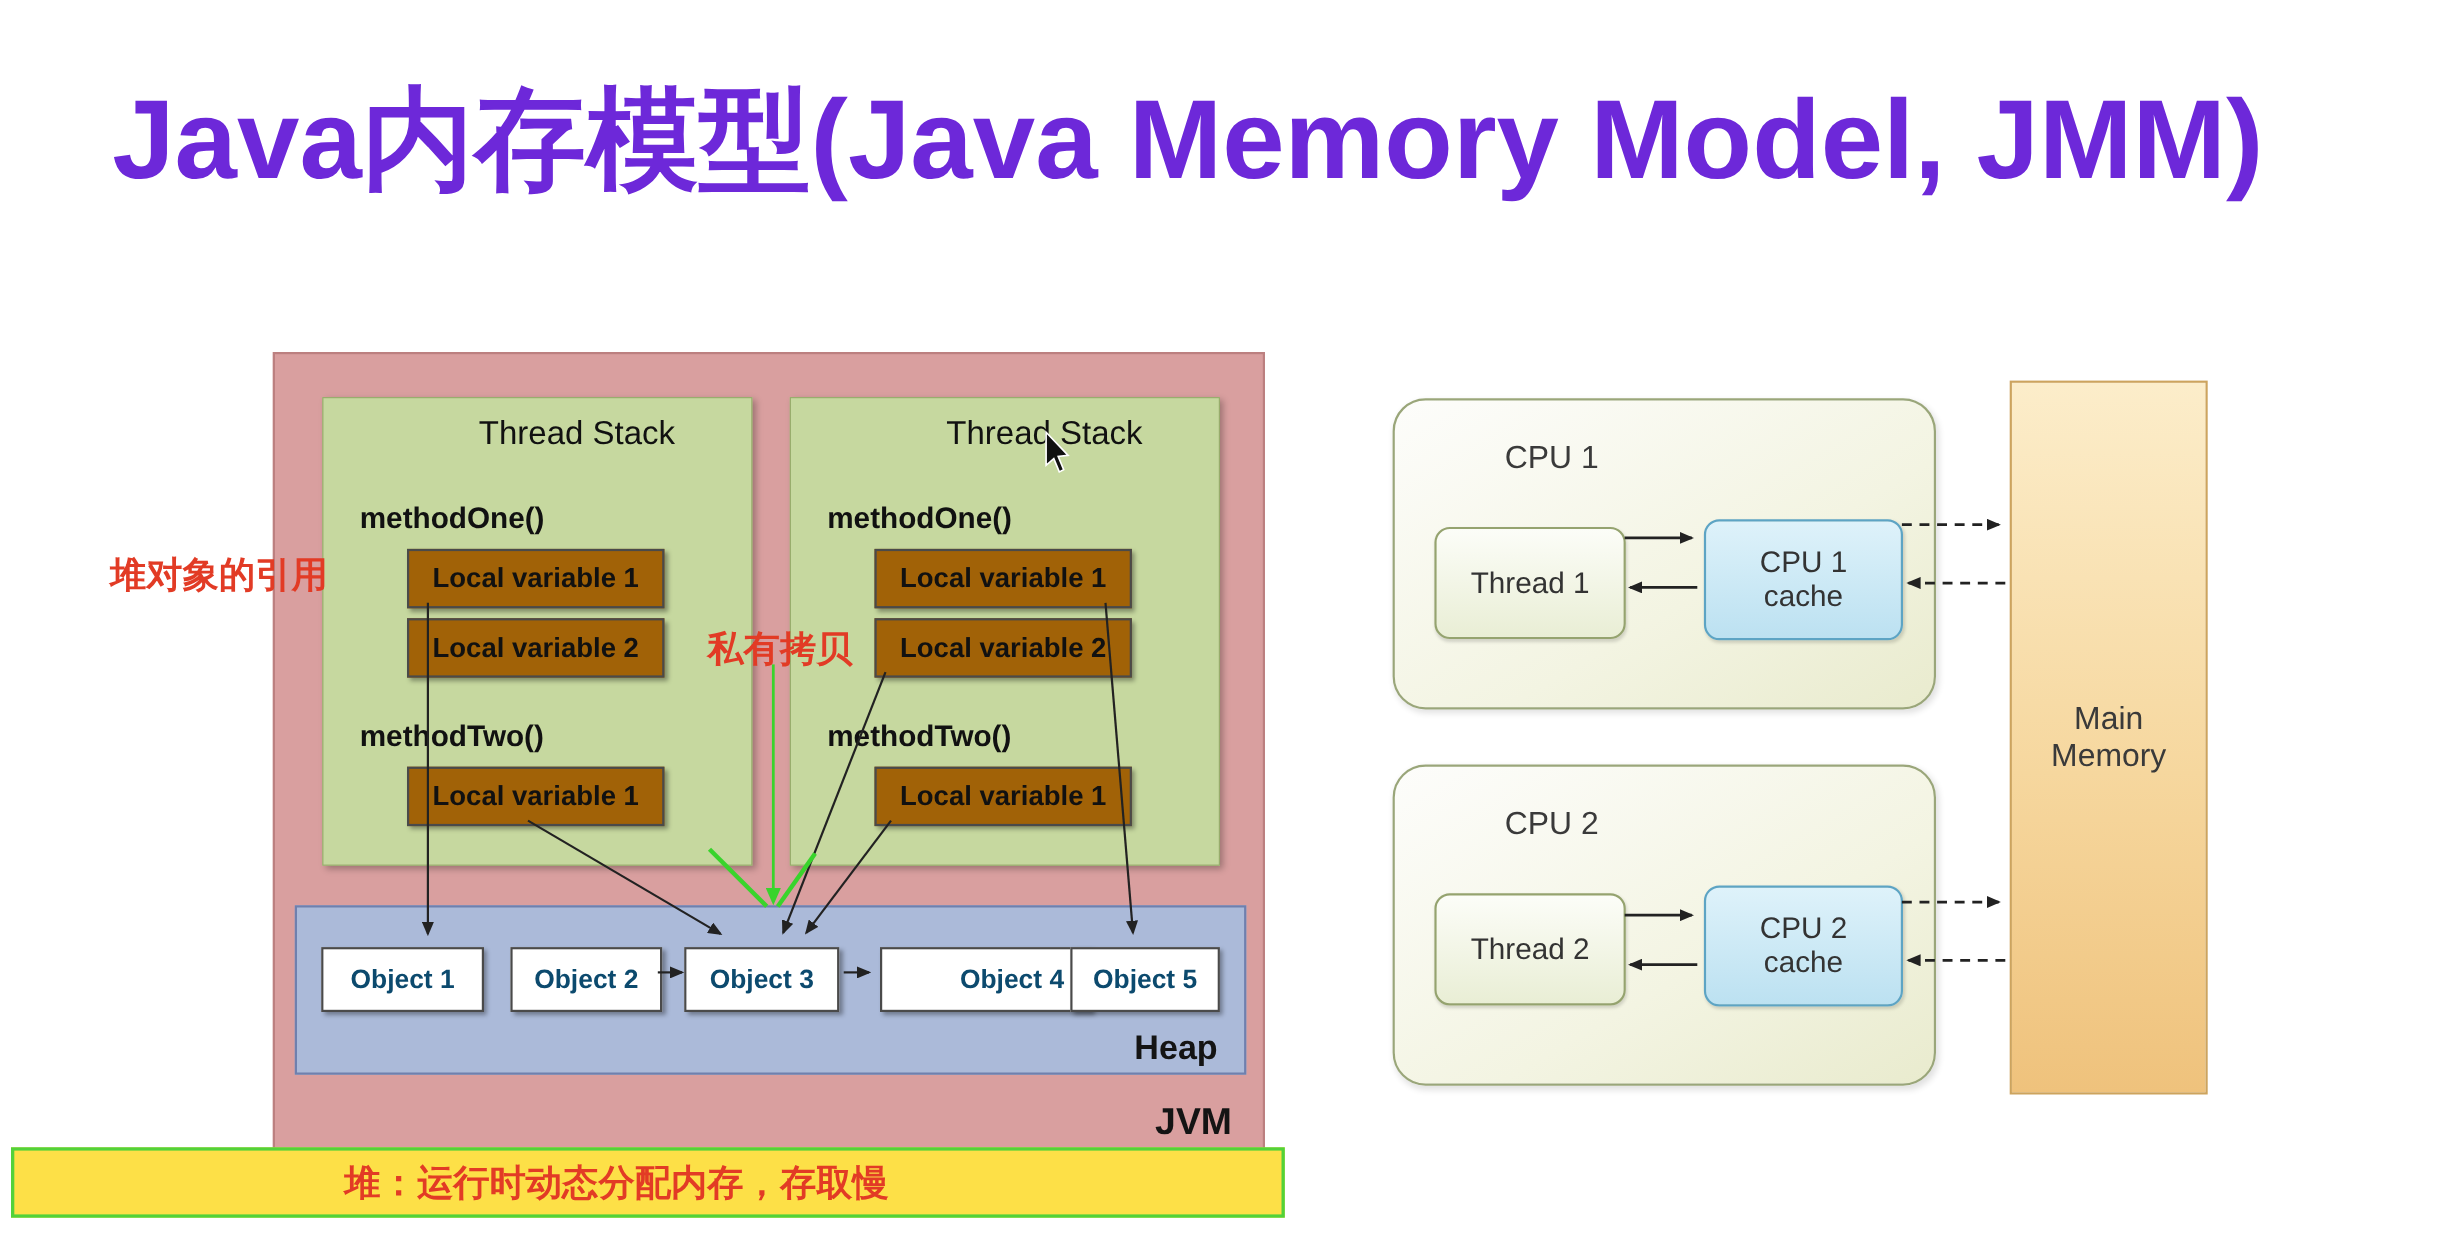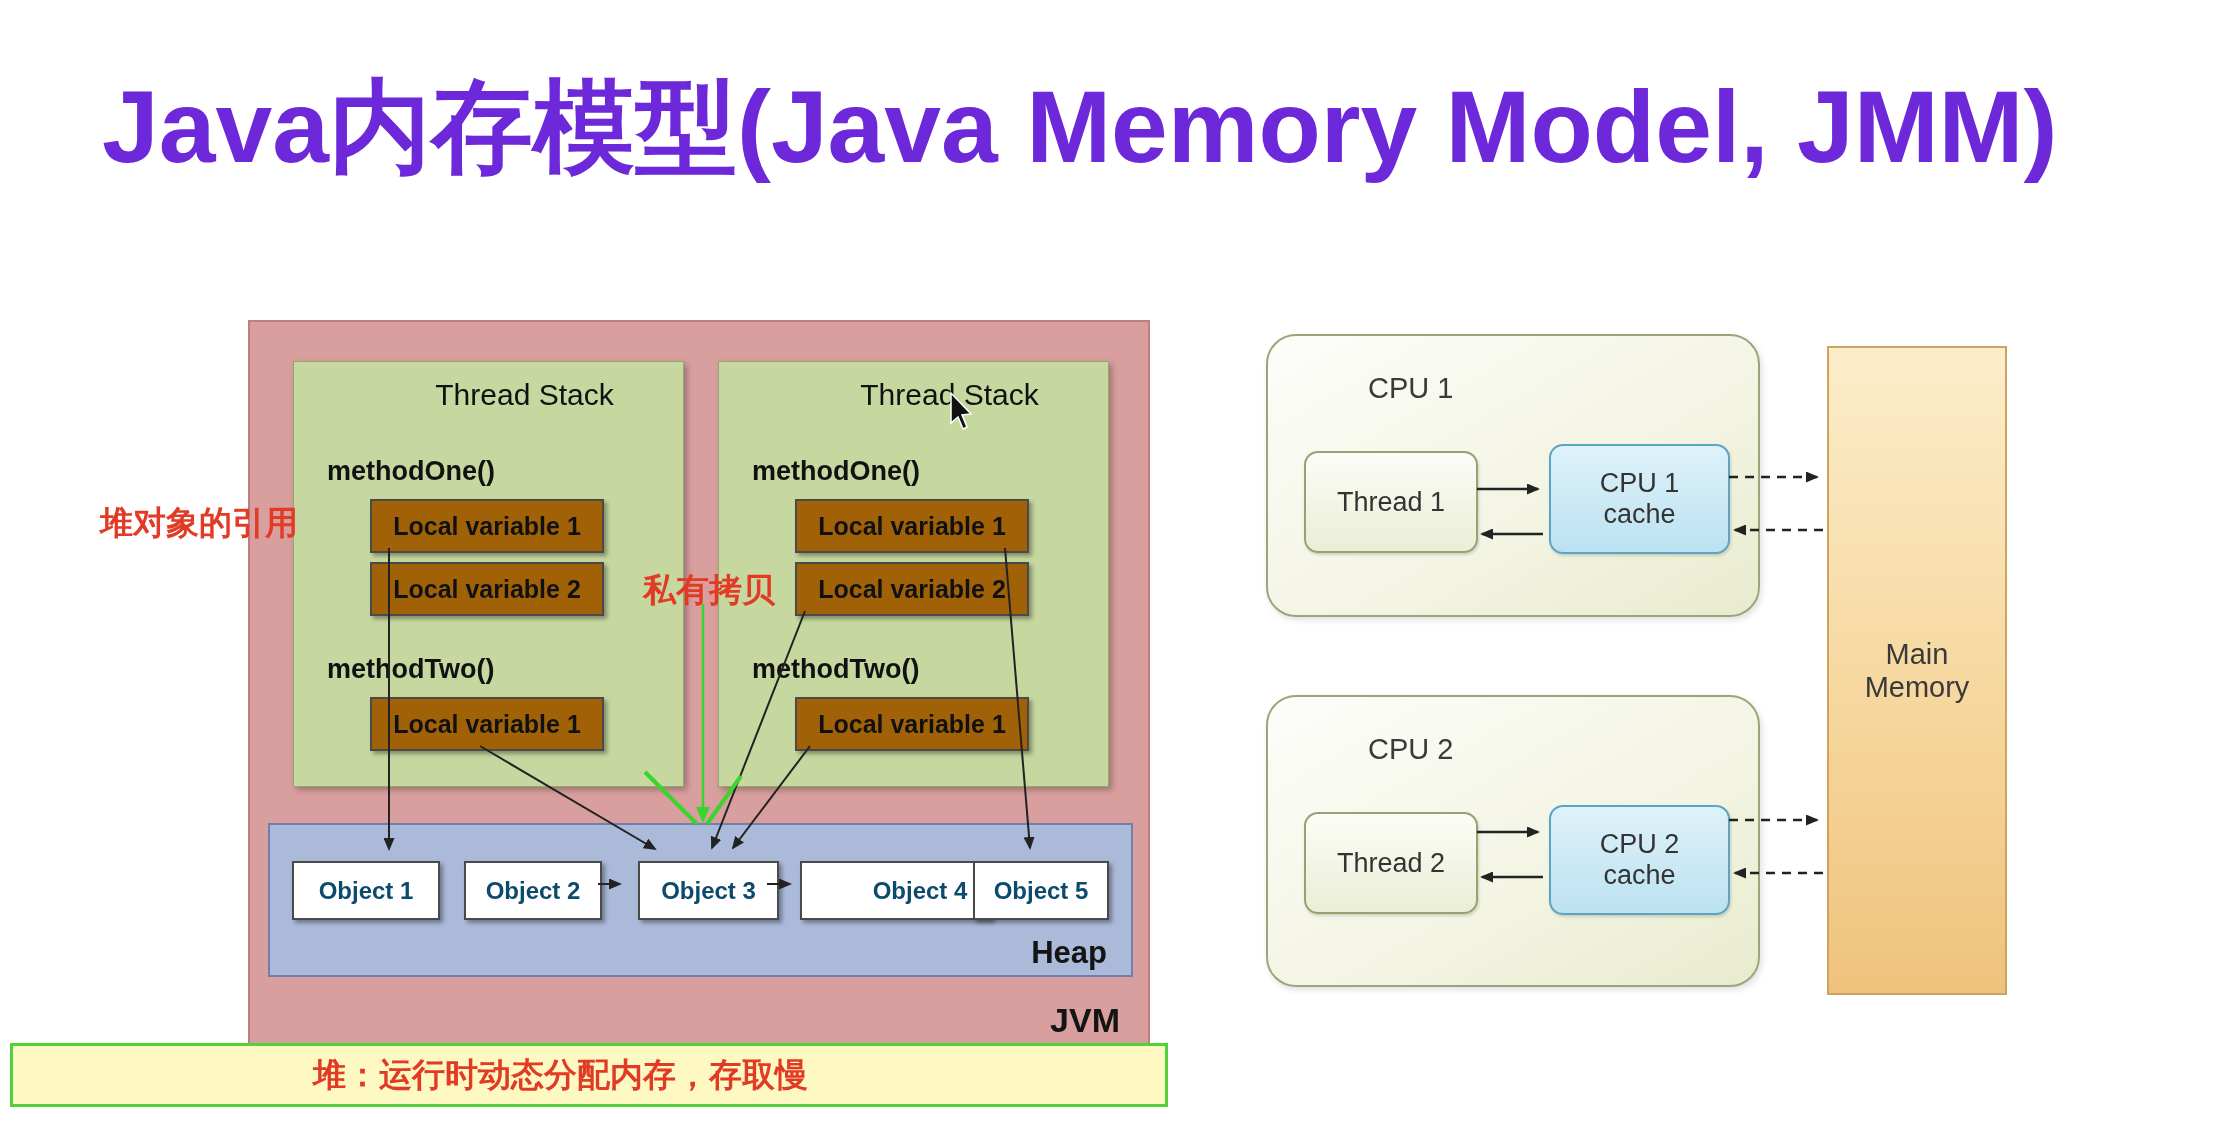--- a/index.html
+++ b/index.html
@@ -58,46 +58,46 @@
   }
   .obj {
     position:absolute; top:36px; height:55px;
     background:#ffffff; border:2px solid #4a4a4a;
     box-shadow:3px 3px 4px rgba(0,0,0,0.35);
     font-size:24px; font-weight:bold; color:#0c4a6e;
     display:flex; align-items:center; justify-content:center; white-space:nowrap;
   }
   .obj1 { left:22px;  width:144px; }
   .obj2 { left:194px; width:134px; }
-  .obj3 { left:368px; width:137px; }
+  .obj3 { left:352px; width:137px; }
   .obj4 { left:530px; width:140px;padding-left:48px; }
   .obj5 { left:703px; width:132px; }
 
   .annotation {
     position:absolute; color:#e23b25; font-size:33px; font-weight:bold; white-space:nowrap; z-index:5;
   }
   .heap-ref     { left:100px; top:501px; }
   .private-copy { left:643px; top:568px; }
 
   .bottom-note {
     position:absolute; left:10px; top:1043px; width:1152px; height:58px;
-    background:#fef9c3; border:3px solid #52d23a;
+    background:#fde047; border:3px solid #52d23a;
     display:flex; align-items:center; z-index:6;
   }
   .bottom-note span {
     margin-left:300px; color:#e23b25; font-size:33px; font-weight:bold; white-space:nowrap;
   }
 
   
   .cpu-box {
     position:absolute; left:1266px; width:490px; border-radius:30px;
     background:linear-gradient(150deg,#fdfdfb 0%,#f3f4e2 60%,#e9ebce 100%);
     border:2px solid #9aa67a; box-shadow:2px 3px 6px rgba(0,0,0,0.12);
   }
-  .cpu1 { top:334px; height:279px; }
+  .cpu1 { top:362px; height:279px; }
   .cpu2 { top:695px; height:288px; }
   .cpu-label {
     position:absolute; left:100px; top:36px; font-size:29px; color:#3a3a3a;
   }
   .thread-box {
     position:absolute; left:36px; top:115px; width:170px; height:98px;
     border-radius:14px; background:linear-gradient(180deg,#fcfdf8,#e9eed5);
     border:2px solid #95a36f; box-shadow:1px 2px 3px rgba(0,0,0,0.15);
     display:flex; align-items:center; justify-content:center;
     font-size:27px; color:#333;

